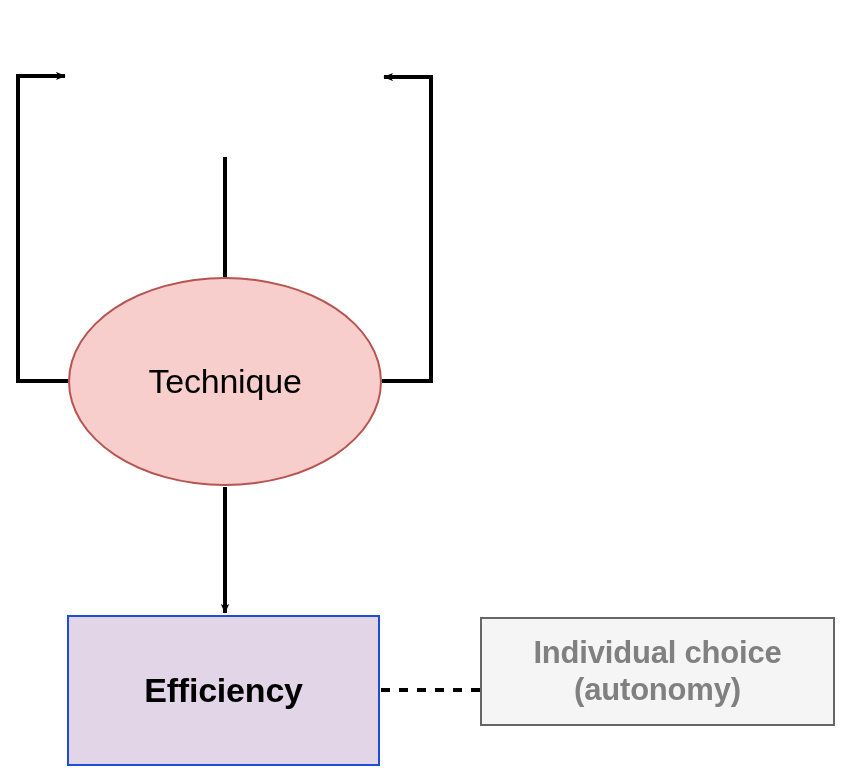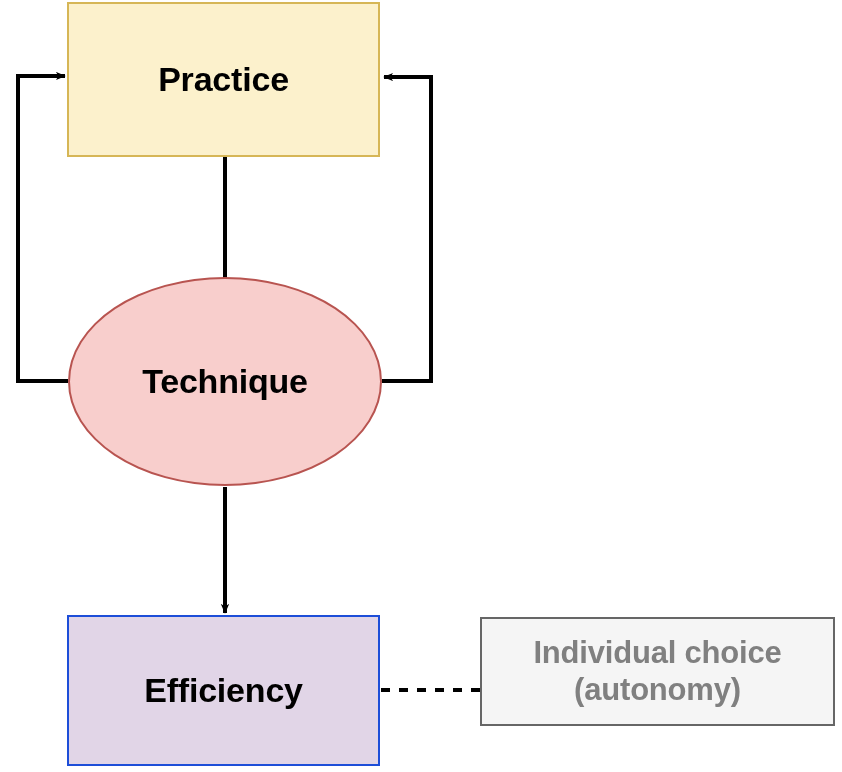--- a/index.html
+++ b/index.html
@@ -58,21 +58,21 @@
   #node-technique {
     left: 68px;
     top: 277px;
     width: 314px;
     height: 209px;
     background: #f8cecc;
     border: 2px solid #b85450;
     border-radius: 50%;
     color: #000000;
     font-size: 34px;
-    font-weight: bold;
+    font-weight: normal;
     letter-spacing: -0.2px;
     justify-content: center;
   }
 
   
   #node-efficiency {
     left: 67px;
     top: 615px;
     width: 313px;
     height: 151px;
@@ -114,23 +114,20 @@
 
     <path d="M 68 381 L 18 381 L 18 76 L 65 76" fill="none" stroke="#000000" stroke-width="4" marker-end="url(#arrow-blk)"></path>
 
     <path d="M 382 381 L 431 381 L 431 77 L 384 77" fill="none" stroke="#000000" stroke-width="4" marker-end="url(#arrow-blk)"></path>
 
     <line x1="225" y1="487" x2="225" y2="613" stroke="#000000" stroke-width="4" marker-end="url(#arrow-blk)"></line>
 
     <line x1="381" y1="690" x2="480" y2="690" stroke="#000000" stroke-width="4" stroke-dasharray="9 9"></line>
   </svg>
 
-  <div class="node" id="node-practice">
-    <span class="node-label">Practice</span>
-  </div>
 
   <div class="node" id="node-technique">
     <span class="node-label">Technique</span>
   </div>
 
   <div class="node" id="node-efficiency">
     <span class="node-label">Efficiency</span>
   </div>
 
   <div class="node" id="node-individual-choice">

